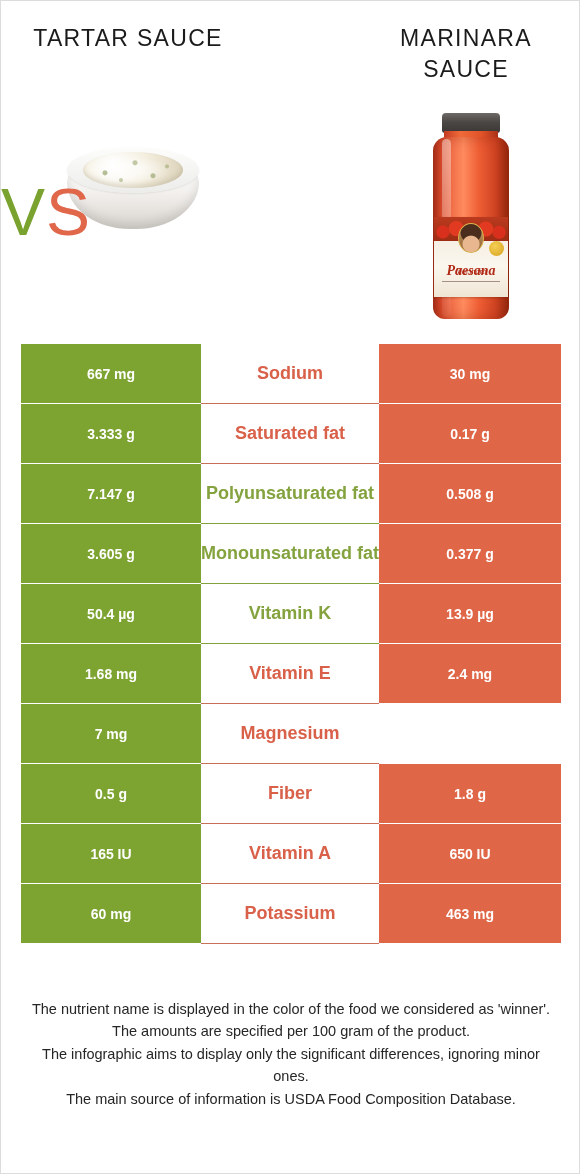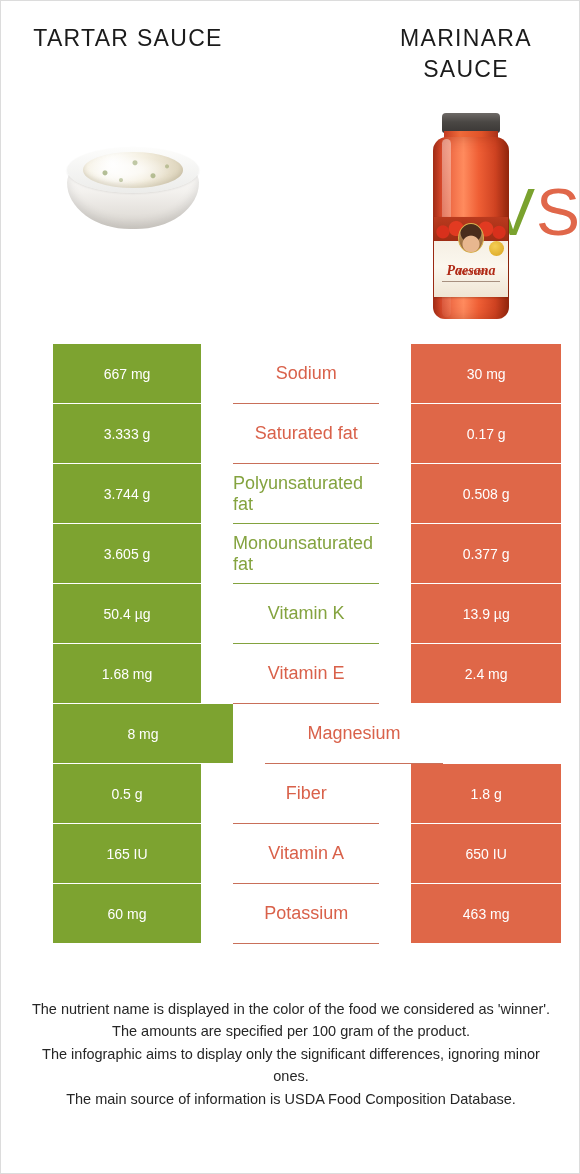--- a/index.html
+++ b/index.html
@@ -38,21 +38,21 @@
     text-transform: uppercase;
   }
   .title-left  { left: 22px; }
   .title-right { left: 360px; }
 
   .vs {
     position: absolute;
     left: 0;
     top: 178px;
     width: 580px;
-    text-align: right;
+    text-align: left;
     font-size: 66px;
     font-weight: 300;
     letter-spacing: 1px;
     line-height: 1;
   }
   .vs .v { color: #7aa22e; }
   .vs .s { color: #e0674a; }
 
   
   .food-left {
@@ -243,23 +243,22 @@
   .row {
     display: flex;
     height: 60px;
     align-items: stretch;
   }
   .cell {
     display: flex;
     align-items: center;
     justify-content: center;
     font-size: 14px;
-    font-weight: normal;
+    font-weight: bold;
     box-sizing: border-box;
-    margin-left: 32px;
   }
   .cell-left {
     width: 180px;
     background: #7da330;
     color: #ffffff;
     border-bottom: 1px solid #ffffff;
   }
   .cell-right {
     width: 182px;
     background: #df6748;
@@ -328,41 +327,41 @@
         <div class="cell cell-left">667 mg</div>
         <div class="cell cell-mid">Sodium</div>
         <div class="cell cell-right">30 mg</div>
       </div>
       <div class="row win-right">
         <div class="cell cell-left">3.333 g</div>
         <div class="cell cell-mid">Saturated fat</div>
         <div class="cell cell-right">0.17 g</div>
       </div>
       <div class="row win-left">
-        <div class="cell cell-left">3.744 g</div>
+        <div class="cell cell-left">7.147 g</div>
         <div class="cell cell-mid">Polyunsaturated fat</div>
         <div class="cell cell-right">0.508 g</div>
       </div>
       <div class="row win-left">
         <div class="cell cell-left">3.605 g</div>
         <div class="cell cell-mid">Monounsaturated fat</div>
         <div class="cell cell-right">0.377 g</div>
       </div>
       <div class="row win-left">
         <div class="cell cell-left">50.4 µg</div>
         <div class="cell cell-mid">Vitamin K</div>
         <div class="cell cell-right">13.9 µg</div>
       </div>
       <div class="row win-right">
         <div class="cell cell-left">1.68 mg</div>
         <div class="cell cell-mid">Vitamin E</div>
         <div class="cell cell-right">2.4 mg</div>
       </div>
       <div class="row win-right">
-        <div class="cell cell-left">8 mg</div>
+        <div class="cell cell-left">7 mg</div>
         <div class="cell cell-mid">Magnesium</div>
       </div>
       <div class="row win-right">
         <div class="cell cell-left">0.5 g</div>
         <div class="cell cell-mid">Fiber</div>
         <div class="cell cell-right">1.8 g</div>
       </div>
       <div class="row win-right">
         <div class="cell cell-left">165 IU</div>
         <div class="cell cell-mid">Vitamin A</div>

